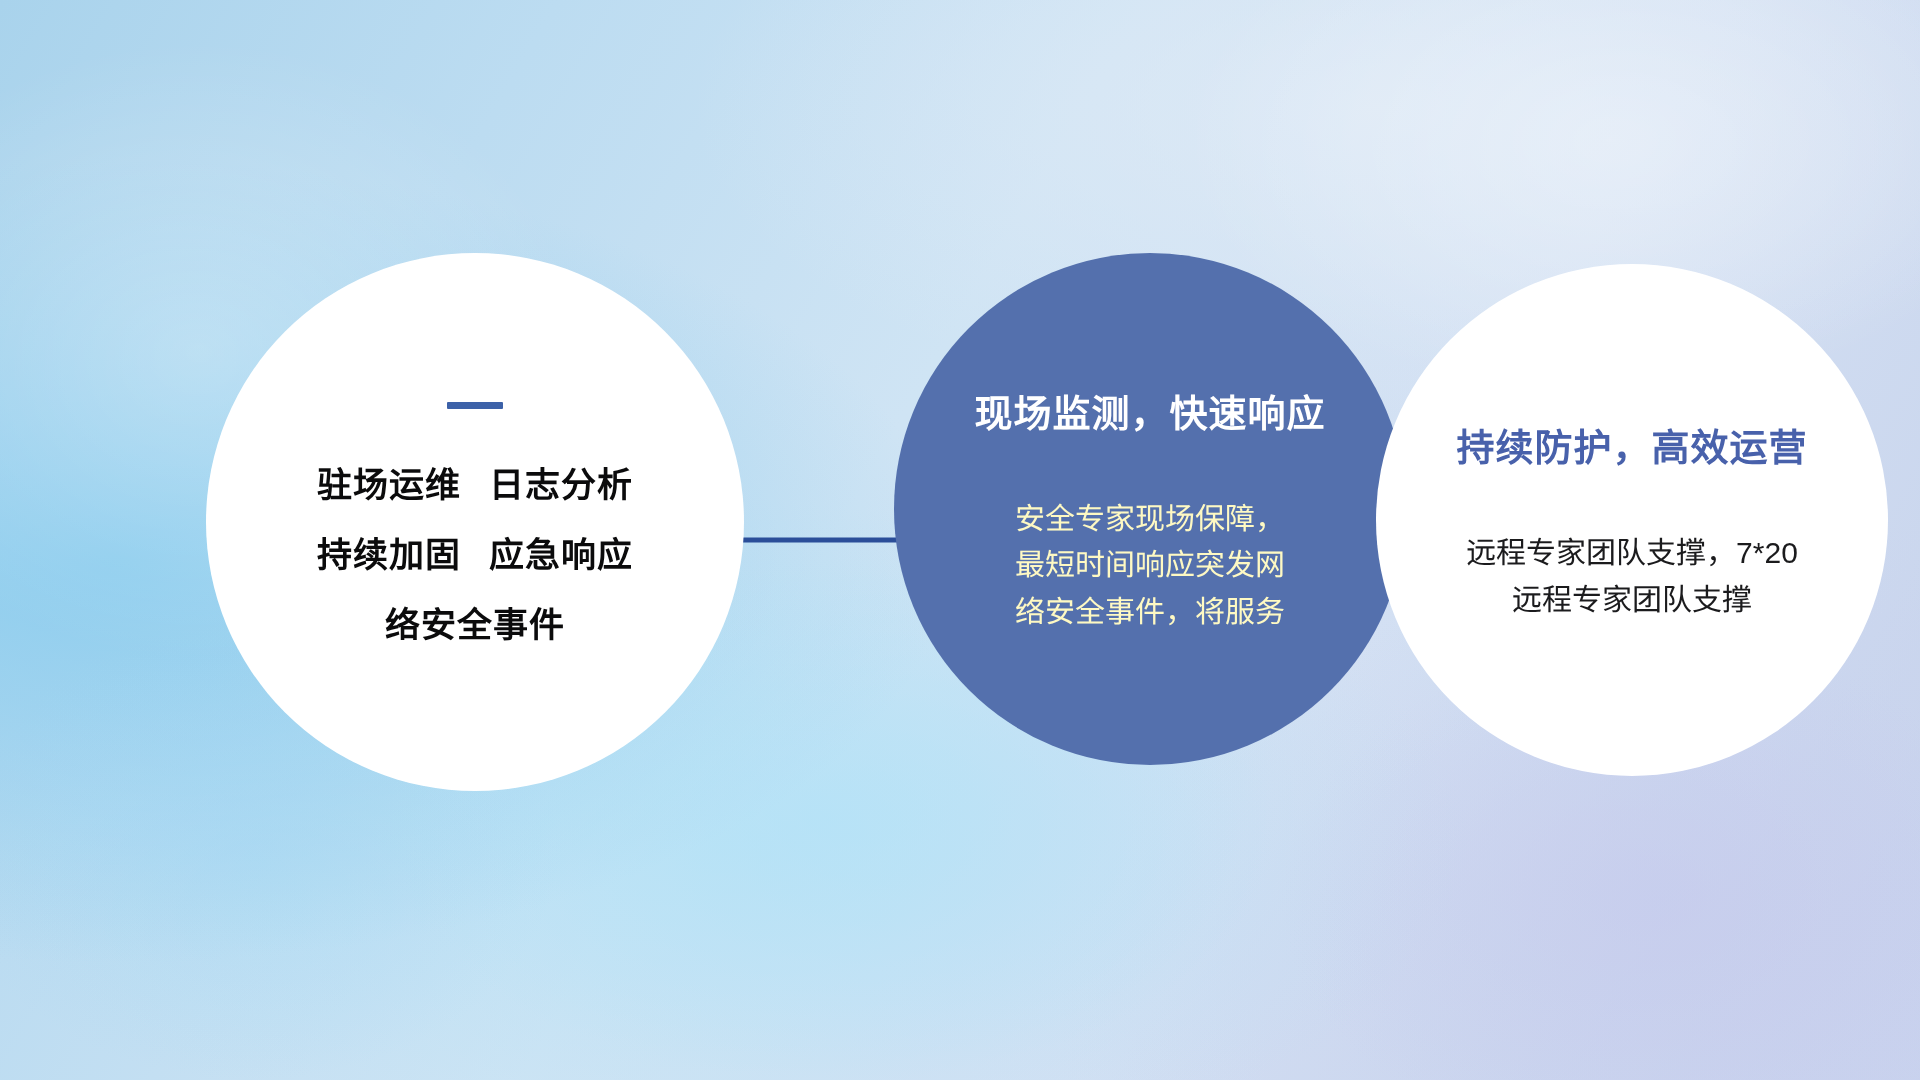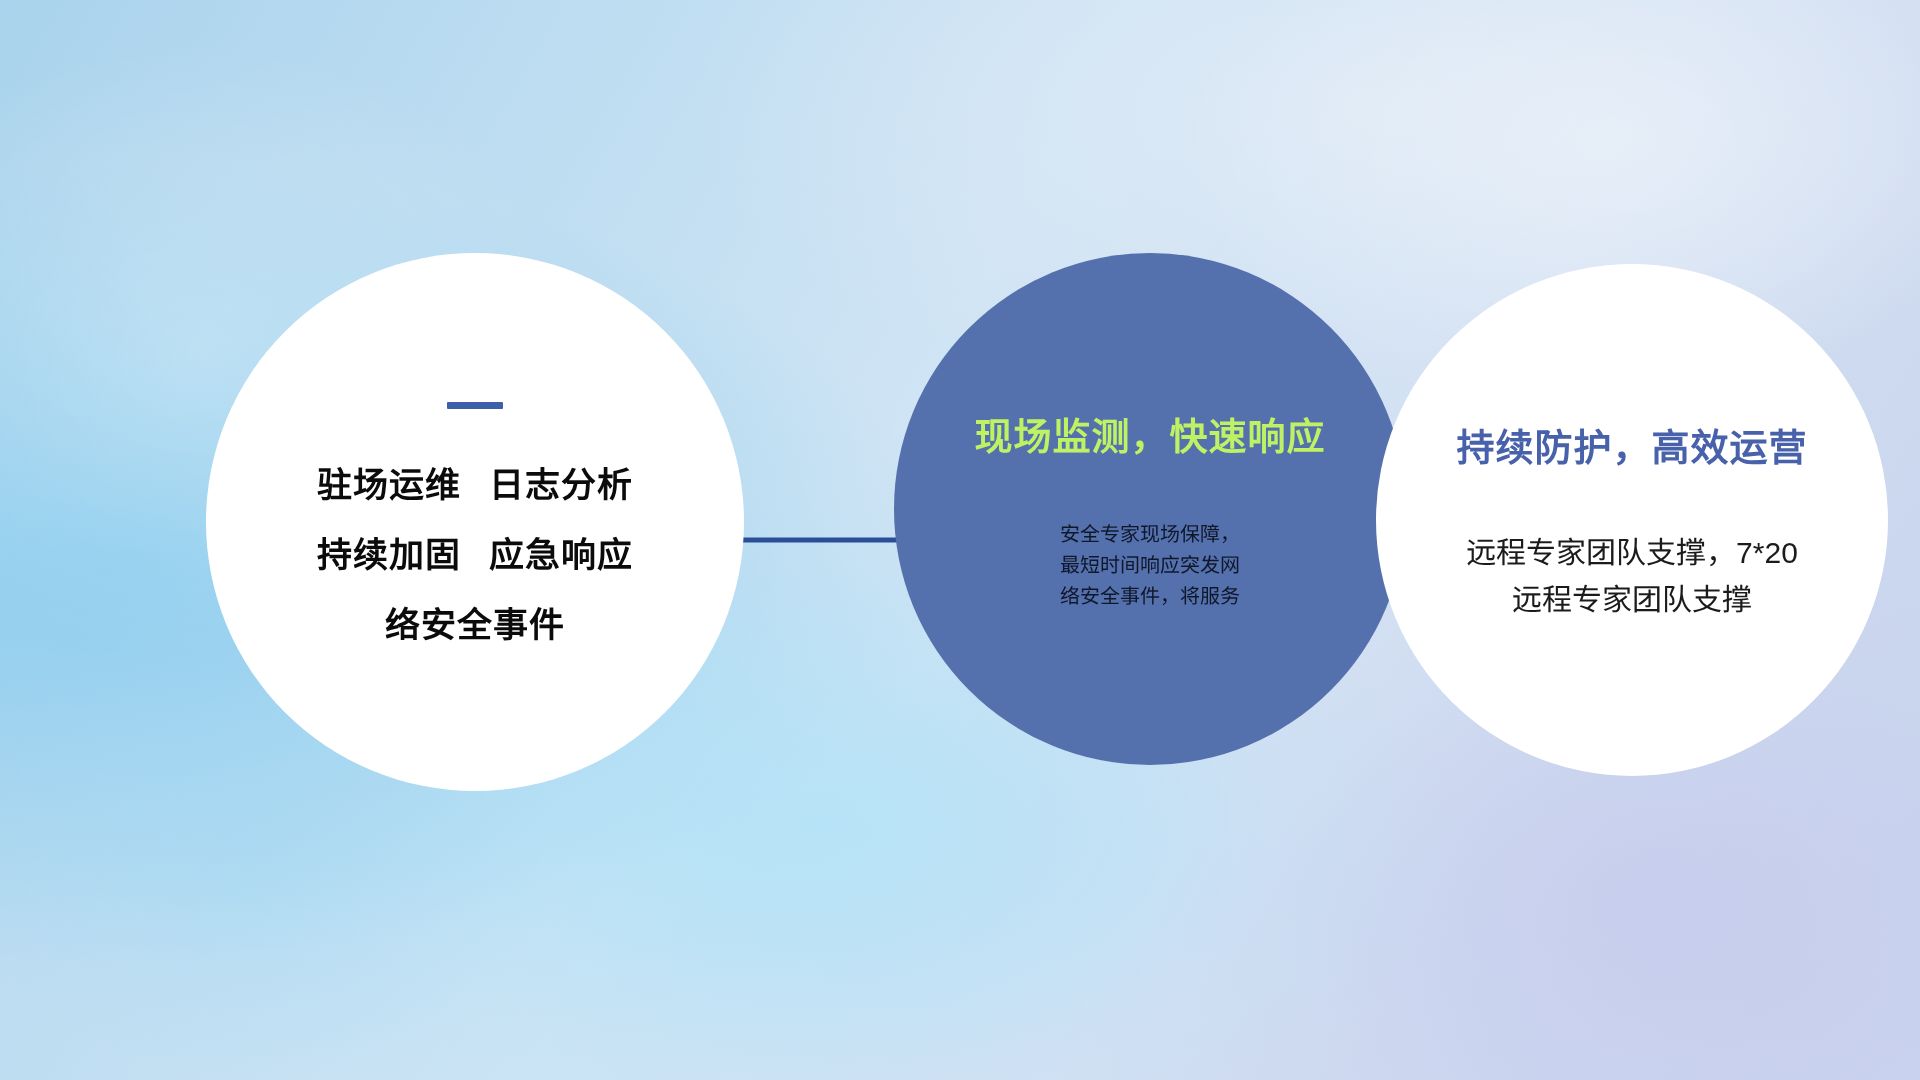--- a/index.html
+++ b/index.html
@@ -84,29 +84,29 @@
   #circle-middle {
     left:894px; top:253px;
     width:512px; height:512px;
     background:#5470ad;
     z-index:2;
     padding:0 46px;
   }
   #circle-middle .c-title {
     font-size:38px;
     font-weight:700;
-    color:#bef264;
+    color:#ffffff;
     letter-spacing:1px;
     margin-bottom:58px;
     white-space:nowrap;
   }
   #circle-middle .c-body {
-    font-size:20px;
+    font-size:30px;
     font-weight:400;
-    color:#0f172a;
+    color:#fef9c3;
     line-height:1.55;
     max-width:360px;
   }
 
   
   #circle-right {
     left:1376px; top:264px;
     width:512px; height:512px;
     background:#ffffff;
     z-index:4;

